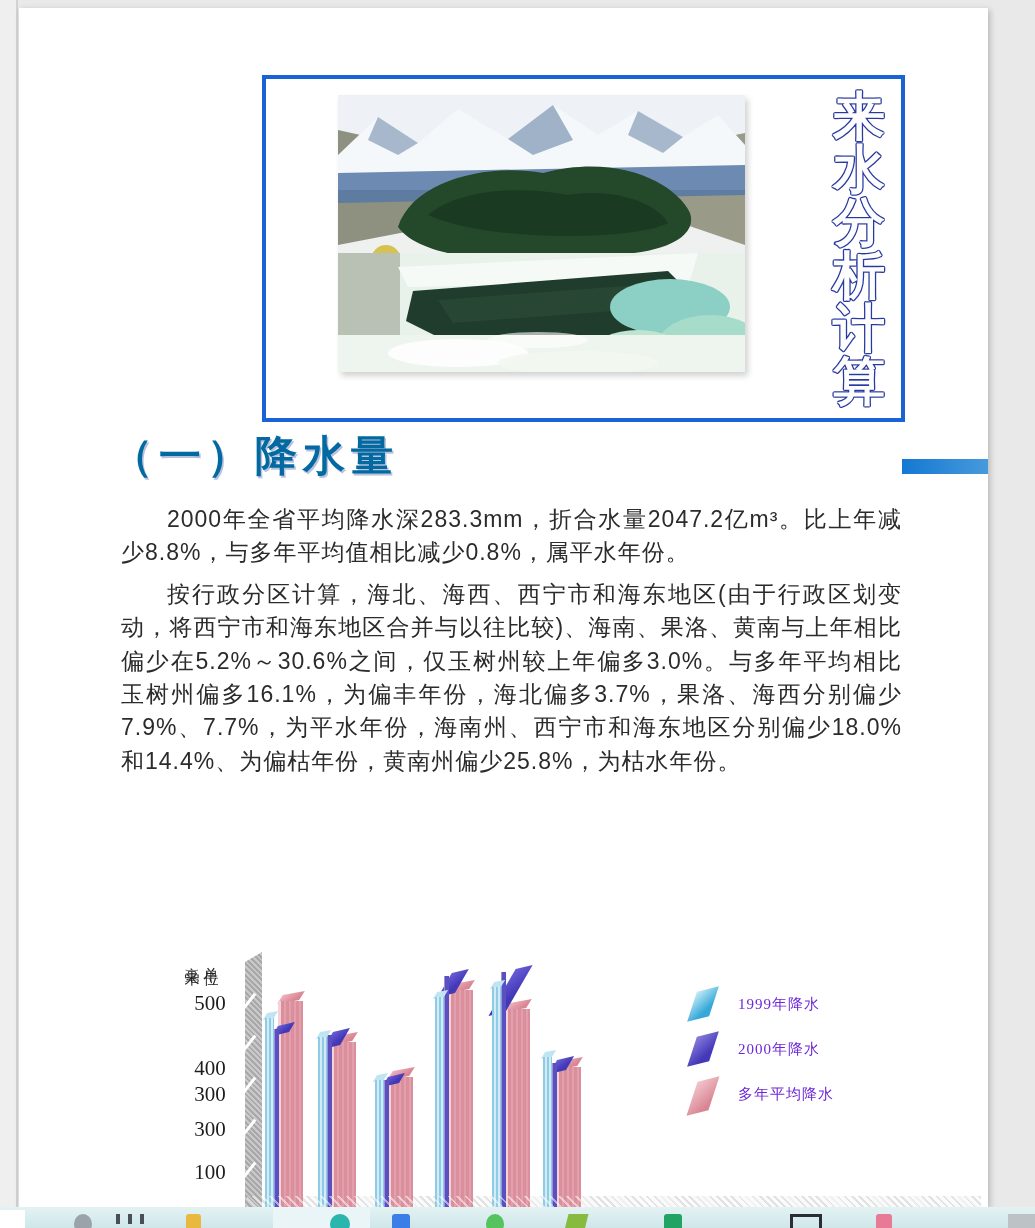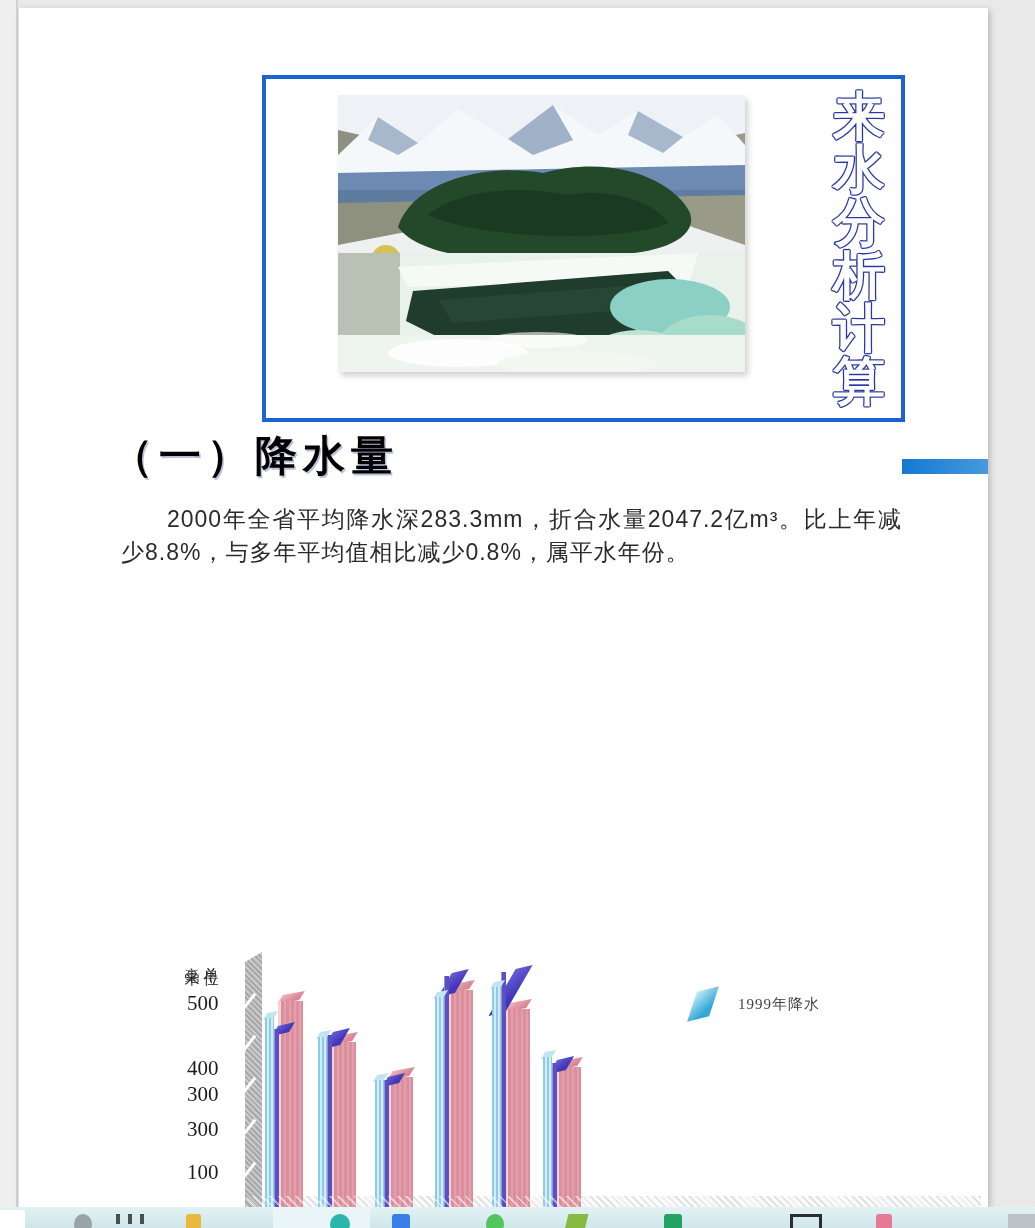--- a/index.html
+++ b/index.html
@@ -12,29 +12,29 @@
   .title-box{position:absolute;left:243px;top:67px;width:635px;height:339px;border:4px solid #1a63d4;background:#fff;}
   .photo{position:absolute;left:319px;top:87px;width:407px;height:277px;box-shadow:3px 4px 6px rgba(0,0,0,.18);}
   .photo svg{display:block;}
   .vtitle{position:absolute;left:788px;top:80px;width:104px;height:322px;}
   .vtitle text{font-family:"Liberation Sans","DejaVu Sans",sans-serif;font-weight:bold;font-size:52px;
         fill:#fdfdfd;stroke:#2839a0;stroke-width:2.6px;paint-order:stroke;stroke-linejoin:round;text-anchor:middle;}
   .grad-bar{position:absolute;left:636px;top:380px;width:248px;height:15px;
         background:linear-gradient(to right,#1478d2 0%,#4f9fdd 40%,#a8cfec 75%,#e3f1f9 100%);}
   
   .section-title{position:absolute;left:92px;top:420px;margin:0;font-family:"Liberation Serif","DejaVu Serif",serif;
-        font-weight:bold;font-size:42px;color:#000000;letter-spacing:6px;text-shadow:1.5px 1.5px 0 #b9c1dd;}
+        font-weight:bold;font-size:42px;color:#0369a1;letter-spacing:6px;text-shadow:1.5px 1.5px 0 #b9c1dd;}
   .paragraphs{position:absolute;left:94px;top:487px;width:797px;color:#2b2b2b;font-size:23px;
         line-height:33.4px;letter-spacing:1px;text-align:justify;}
   .paragraphs p{margin:8px;text-indent:2em;}
   
   .unit-label{position:absolute;left:163px;top:947px;writing-mode:vertical-rl;text-orientation:upright;
         font-family:"Liberation Serif","DejaVu Serif",serif;font-size:15px;color:#222;letter-spacing:4px;}
   .unit-label span{display:block;margin-bottom:14px;}
-  .ytick-label{position:absolute;width:46px;text-align:left;font-family:"Liberation Serif","DejaVu Serif",serif;
+  .ytick-label{position:absolute;width:46px;text-align:center;font-family:"Liberation Serif","DejaVu Serif",serif;
         font-size:21px;color:#1c1c1c;}
   .axis-col{position:absolute;left:226px;top:944px;width:17px;height:256px;
         background:repeating-linear-gradient(45deg,#a9a9a9 0 2px,#c9c9c9 2px 4px);
         clip-path:polygon(0 10px,100% 0,100% 100%,0 100%);}
   .tick-slash{position:absolute;width:20px;height:3px;background:#fff;transform:rotate(-52deg);}
   .floor-hatch{position:absolute;left:228px;top:1188px;width:734px;height:12px;z-index:0;
         background:repeating-linear-gradient(45deg,#e2e2e2 0 2px,#fafafa 2px 5px);}
   .floor-overlay{position:absolute;left:228px;top:1188px;width:734px;height:12px;z-index:6;
         background:repeating-linear-gradient(45deg,rgba(255,255,255,.5) 0 2px,rgba(255,255,255,0) 2px 6px);}
   .bar-cyan{position:absolute;width:9px;z-index:3;
@@ -45,21 +45,21 @@
         background:linear-gradient(135deg,#6a5fd6 0%,#4338b8 70%);}
   .bar-pink{position:absolute;width:22px;z-index:1;border-left:3px solid #f3d3d8;
         background:repeating-linear-gradient(90deg,#db8e9c 0 3px,#e2a0ac 3px 5px);}
   .cap-pink{position:absolute;width:22px;height:9px;z-index:1;transform:skew(-32deg,-10deg);
         background:linear-gradient(135deg,#efb4be 0%,#d98694 80%);}
   
   .legend{position:absolute;left:671px;top:977px;width:210px;}
   .legend-row{position:relative;height:45px;}
   .legend-swatch{position:absolute;left:2px;top:4px;width:22px;height:30px;transform:skew(-18deg,-14deg);}
   .legend-label{position:absolute;left:48px;top:10px;font-family:"Liberation Serif","DejaVu Serif",serif;
-        font-size:15px;color:#404040;letter-spacing:1px;}
+        font-size:15px;color:#6d28d9;letter-spacing:1px;}
   
   .taskbar{position:absolute;left:0;top:1207px;width:1035px;height:21px;
         background:linear-gradient(#e3f2f3,#cfe7ea);overflow:hidden;}
   .tb-corner{position:absolute;left:0;top:3px;width:25px;height:18px;background:#fff;}
   .tb-highlight{position:absolute;left:273px;top:0;width:97px;height:21px;background:#e9f5f6;}
   .tb-icon{position:absolute;top:7px;}
 </style>
 </head>
 <body>
 
@@ -108,33 +108,42 @@
       <text x="52" y="152">分</text>
       <text x="52" y="205">析</text>
       <text x="52" y="258">计</text>
       <text x="52" y="311">算</text>
     </svg>
 
     <h2 class="section-title">（一）降水量</h2>
 
     <div class="paragraphs">
       <p>2000年全省平均降水深283.3mm，折合水量2047.2亿m³。比上年减少8.8%，与多年平均值相比减少0.8%，属平水年份。</p>
+      <p>按行政分区计算，海北、海西、西宁市和海东地区(由于行政区划变动，将西宁市和海东地区合并与以往比较)、海南、果洛、黄南与上年相比偏少在5.2%～30.6%之间，仅玉树州较上年偏多3.0%。与多年平均相比玉树州偏多16.1%，为偏丰年份，海北偏多3.7%，果洛、海西分别偏少7.9%、7.7%，为平水年份，海南州、西宁市和海东地区分别偏少18.0%和14.4%、为偏枯年份，黄南州偏少25.8%，为枯水年份。</p>
     </div>
 
     <div class="unit-label">
       <span>单位</span>
       <span>毫米</span>
     </div>
     <div class="floor-hatch"></div>
     <div class="axis-col"></div>
 
     <div class="legend">
       <div class="legend-row">
         <div class="legend-swatch" style="background: linear-gradient(135deg, rgb(200, 236, 246) 0%, rgb(53, 168, 216) 75%);"></div>
         <div class="legend-label">1999年降水</div>
+      </div>
+      <div class="legend-row">
+        <div class="legend-swatch" style="background: linear-gradient(135deg, rgb(138, 127, 220) 0%, rgb(67, 56, 184) 75%);"></div>
+        <div class="legend-label">2000年降水</div>
+      </div>
+      <div class="legend-row">
+        <div class="legend-swatch" style="height: 34px; background: linear-gradient(135deg, rgb(242, 198, 205) 0%, rgb(217, 134, 148) 85%);"></div>
+        <div class="legend-label">多年平均降水</div>
       </div>
     </div>
 
     <div class="floor-overlay"></div>
   <div class="cap-pink" style="left: 261px; top: 984.999px;"></div>
       <div class="bar-pink" style="left: 259px; top: 992.999px; height: 235.001px;"></div>
       <div class="cap-purple" style="left: 256px; top: 1016.34px; height: 10px;"></div>
       <div class="bar-purple" style="left: 255px; top: 1021.34px; height: 206.66px;"></div>
       <div class="cap-cyan" style="left: 246px; top: 1003.88px;"></div>
       <div class="bar-cyan" style="left: 246px; top: 1009.88px; height: 218.118px;"></div>

